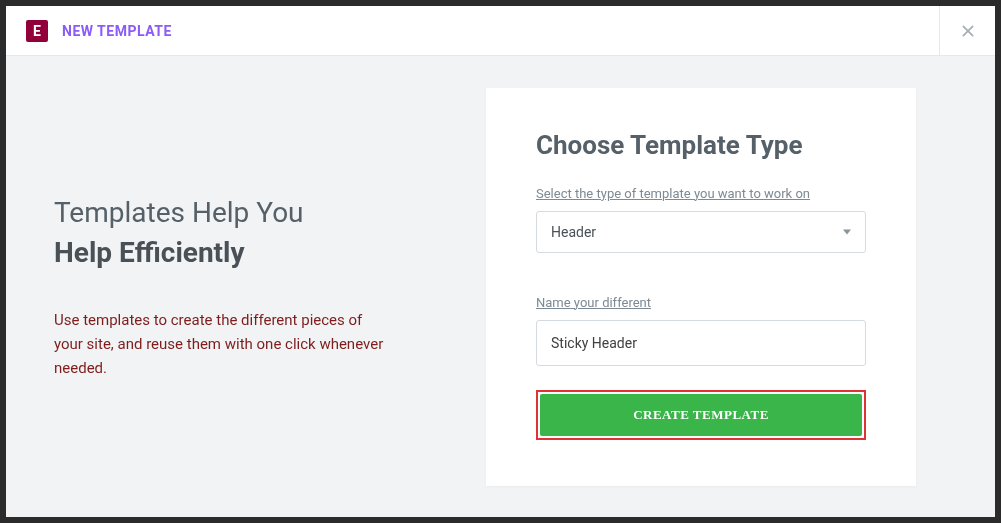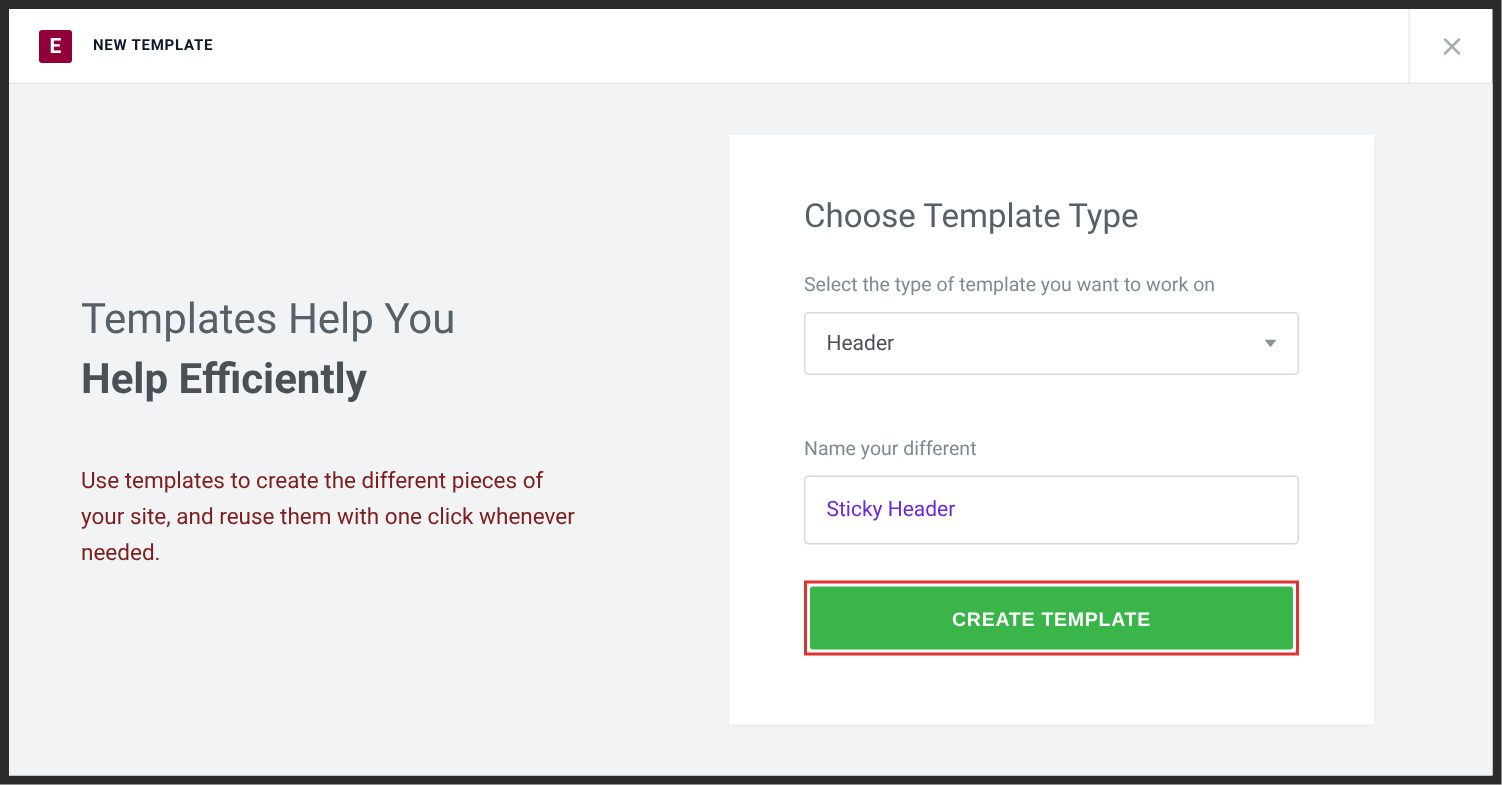--- a/index.html
+++ b/index.html
@@ -30,24 +30,24 @@
     color: #fff;
     display: flex;
     align-items: center;
     justify-content: center;
     border-radius: 2px;
     font-size: 14px;
     font-weight: 700;
     margin-right: 14px;
   }
   .header-title {
-    font-size: 10px;
+    font-size: 14px;
     font-weight: 700;
     letter-spacing: 0.5px;
-    color: #0f172a;
+    color: #8b5cf6;
   }
   .close-wrap {
     position: absolute;
     right: 0;
     top: 0;
     height: 50px;
     width: 56px;
     display: flex;
     align-items: center;
     justify-content: center;
@@ -92,29 +92,30 @@
   }
 
   .card {
     width: 430px;
     background: #fff;
     margin-right: 70px;
     padding: 42px 50px 46px 50px;
     box-shadow: 0 1px 3px rgba(0,0,0,0.04);
   }
   .card-title {
-    font-size: 22px;
-    font-weight: 400;
+    font-size: 26px;
+    font-weight: 700;
     color: #556068;
     margin-bottom: 26px;
   }
   .field-label {
     font-size: 13px;
     color: #7d8a94;
     margin-bottom: 10px;
+    text-decoration: underline;
   }
   .select {
     position: relative;
     height: 42px;
     border: 1px solid #d5dadf;
     border-radius: 3px;
     display: flex;
     align-items: center;
     padding: 0 14px;
     font-size: 14px;
@@ -133,21 +134,21 @@
     border-right: 4px solid transparent;
     border-top: 5px solid #8a949c;
   }
   .text-input {
     width: 100%;
     height: 46px;
     border: 1px solid #d5dadf;
     border-radius: 3px;
     padding: 0 14px;
     font-size: 14px;
-    color: #6d28d9;
+    color: #404040;
     outline: none;
     font-family: inherit;
   }
   .btn-wrap {
     margin-top: 24px;
     border: 2px solid #e03232;
     padding: 2px;
   }
   .create-btn {
     width: 100%;
@@ -156,20 +157,21 @@
     border-radius: 2px;
     color: #fff;
     font-size: 13px;
     font-weight: 600;
     letter-spacing: 0.5px;
     display: flex;
     align-items: center;
     justify-content: center;
     cursor: pointer;
     border: none;
+    font-family: Liberation Serif, serif;
   }
 </style>
 </head>
 <body>
 
 <div class="frame">
 
   <div class="header">
     <div class="logo">
       <span>E</span>

